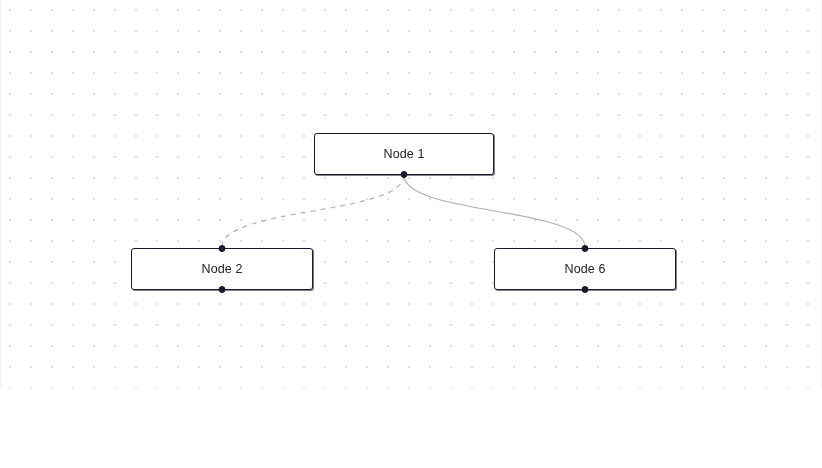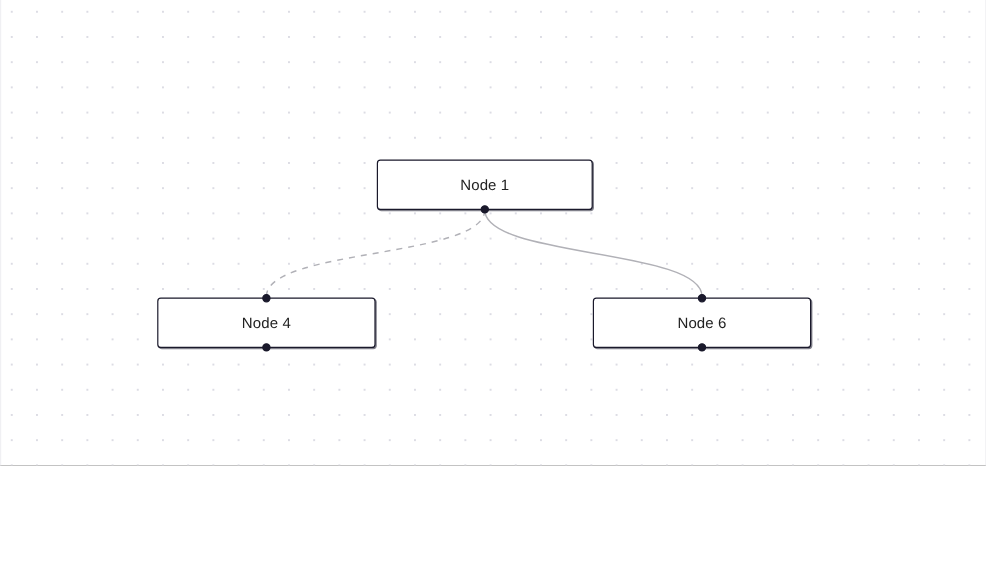--- a/index.html
+++ b/index.html
@@ -12,21 +12,21 @@
     height: 468px;
     overflow: hidden;
     font-family: "Liberation Sans", sans-serif;
   }
 
   
   #flow-canvas {
     position: relative;
     width: 822px;
     height: 388px;
-    background-color: #737373;
+    background-color: #22c55e;
     overflow: hidden;
     box-sizing: border-box;
   }
 
   
   #flow-background {
     position: absolute;
     inset: 0;
     background-color: #ffffff;
     background-image: radial-gradient(circle at 1px 1px, #dcdce4 1px, transparent 0);
@@ -123,21 +123,21 @@
     <path class="edge-path dashed" d="M 404,175 C 404,215 222,207 222,247" style="stroke: rgb(177, 177, 183);"></path>
     <path class="edge-path" d="M 404,175 C 404,215 585,207 585,247" style="stroke: rgb(177, 177, 183);"></path>
   </svg>
 
   <div class="rf-node" id="node-1" style="left: 314px; top: 133px; width: 180px; height: 42px; border-color: rgb(26, 25, 43); background: rgb(255, 255, 255); color: rgb(34, 34, 34);">
     <span class="rf-node-label">Node 1</span>
     <div class="rf-handle bottom" style="background: rgb(26, 25, 43); border-color: rgb(26, 25, 43);"></div>
   </div>
 
   <div class="rf-node" id="node-2" style="left: 131px; top: 248px; width: 182px; height: 42px; border-color: rgb(26, 25, 43); background: rgb(255, 255, 255); color: rgb(34, 34, 34);">
-    <span class="rf-node-label">Node 4</span>
+    <span class="rf-node-label">Node 2</span>
     <div class="rf-handle top" style="background: rgb(26, 25, 43); border-color: rgb(26, 25, 43);"></div>
     <div class="rf-handle bottom" style="background: rgb(26, 25, 43); border-color: rgb(26, 25, 43);"></div>
   </div>
 
   <div class="rf-node" id="node-3" style="left: 494px; top: 248px; width: 182px; height: 42px; border-color: rgb(26, 25, 43); background: rgb(255, 255, 255); color: rgb(34, 34, 34);">
     <span class="rf-node-label">Node 6</span>
     <div class="rf-handle top" style="background: rgb(26, 25, 43); border-color: rgb(26, 25, 43);"></div>
     <div class="rf-handle bottom" style="background: rgb(26, 25, 43); border-color: rgb(26, 25, 43);"></div>
   </div>
 

